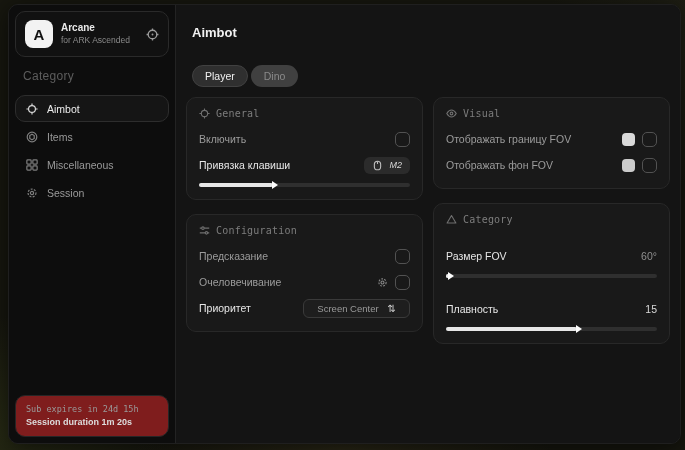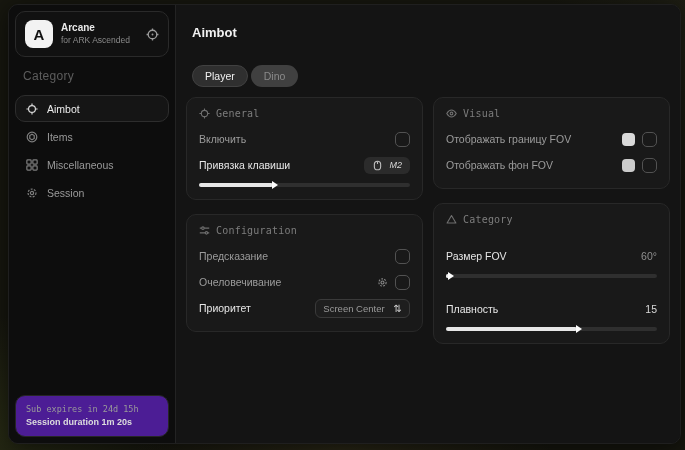--- a/index.html
+++ b/index.html
@@ -42,21 +42,21 @@
   .nav-item {
     display:flex; align-items:center; gap:9px; height:27px; padding:0 10px;
     color:#9a9a9a; font-size:10.5px; border:1px solid transparent; border-radius:10px;
     cursor:pointer;
   }
   .nav-item .ic { display:flex; color:#7e7e7e; }
   .nav-item.active { color:#ececec; border-color:#2d2d2d; background:#151515; }
   .nav-item.active .ic { color:#d6d6d6; }
   .side-footer {
     position:absolute; left:6px; right:6px; bottom:6px;
-    border:1px solid #262626; border-radius:10px; background:#4c1d95;
+    border:1px solid #262626; border-radius:10px; background:#7f1d1d;
     padding:7px 10px; line-height:1.5;
   }
   .sf-line1 { font-family:"DejaVu Sans Mono","Liberation Mono",monospace; font-size:8.5px; color:#9a9a9a; }
   .sf-line2 { font-size:9px; font-weight:bold; color:#dedede; }
   
   .main { flex:1; background:#141414; padding:14px 10px 10px 10px; position:relative; }
   .page-title { font-size:13px; font-weight:bold; color:#f1f1f1; margin:6px 0 0 6px; }
   .tabs { display:flex; gap:3px; margin:25px 0 0 6px; }
   .tab {
     font-size:10.5px; padding:4px 12px; border-radius:14px; cursor:pointer;
@@ -87,21 +87,21 @@
     background:transparent; cursor:pointer;
   }
   .swatch { width:13px; height:13px; border-radius:4px; cursor:pointer; }
   .keybind {
     display:flex; align-items:center; gap:6px; background:#2b2b2b;
     border-radius:6px; padding:3px 8px; color:#d8d8d8; font-size:9px; cursor:pointer;font-style:italic;
   }
   .keybind .ic { display:flex; color:#bdbdbd; }
   .dropdown {
     display:flex; align-items:center; gap:9px; background:#1e1e1e;
-    border:1px solid #3a3a3a; border-radius:6px; padding:3px 7px; cursor:pointer;
+    border:1px solid #3a3a3a; border-radius:6px; padding:3px 13px; cursor:pointer;
   }
   .dropdown .dd-val { font-size:9.5px; color:#9a9a9a; }
   .dropdown .dd-ic { font-size:10px; color:#d0d0d0; font-family:"DejaVu Sans",sans-serif; }
   .slider { position:relative; height:4px; border-radius:2px; background:#2f2f2f; margin-top:7px; cursor:pointer; }
   .slider .fill { position:absolute; left:0; top:0; bottom:0; background:#e7e7e7; border-radius:2px; }
   .slider .thumb {
     position:absolute; right:-5px; top:50%; transform:translateY(-50%);
     width:0; height:0; border-top:4px solid transparent; border-bottom:4px solid transparent;
     border-left:6px solid #fdfdfd;
   }

